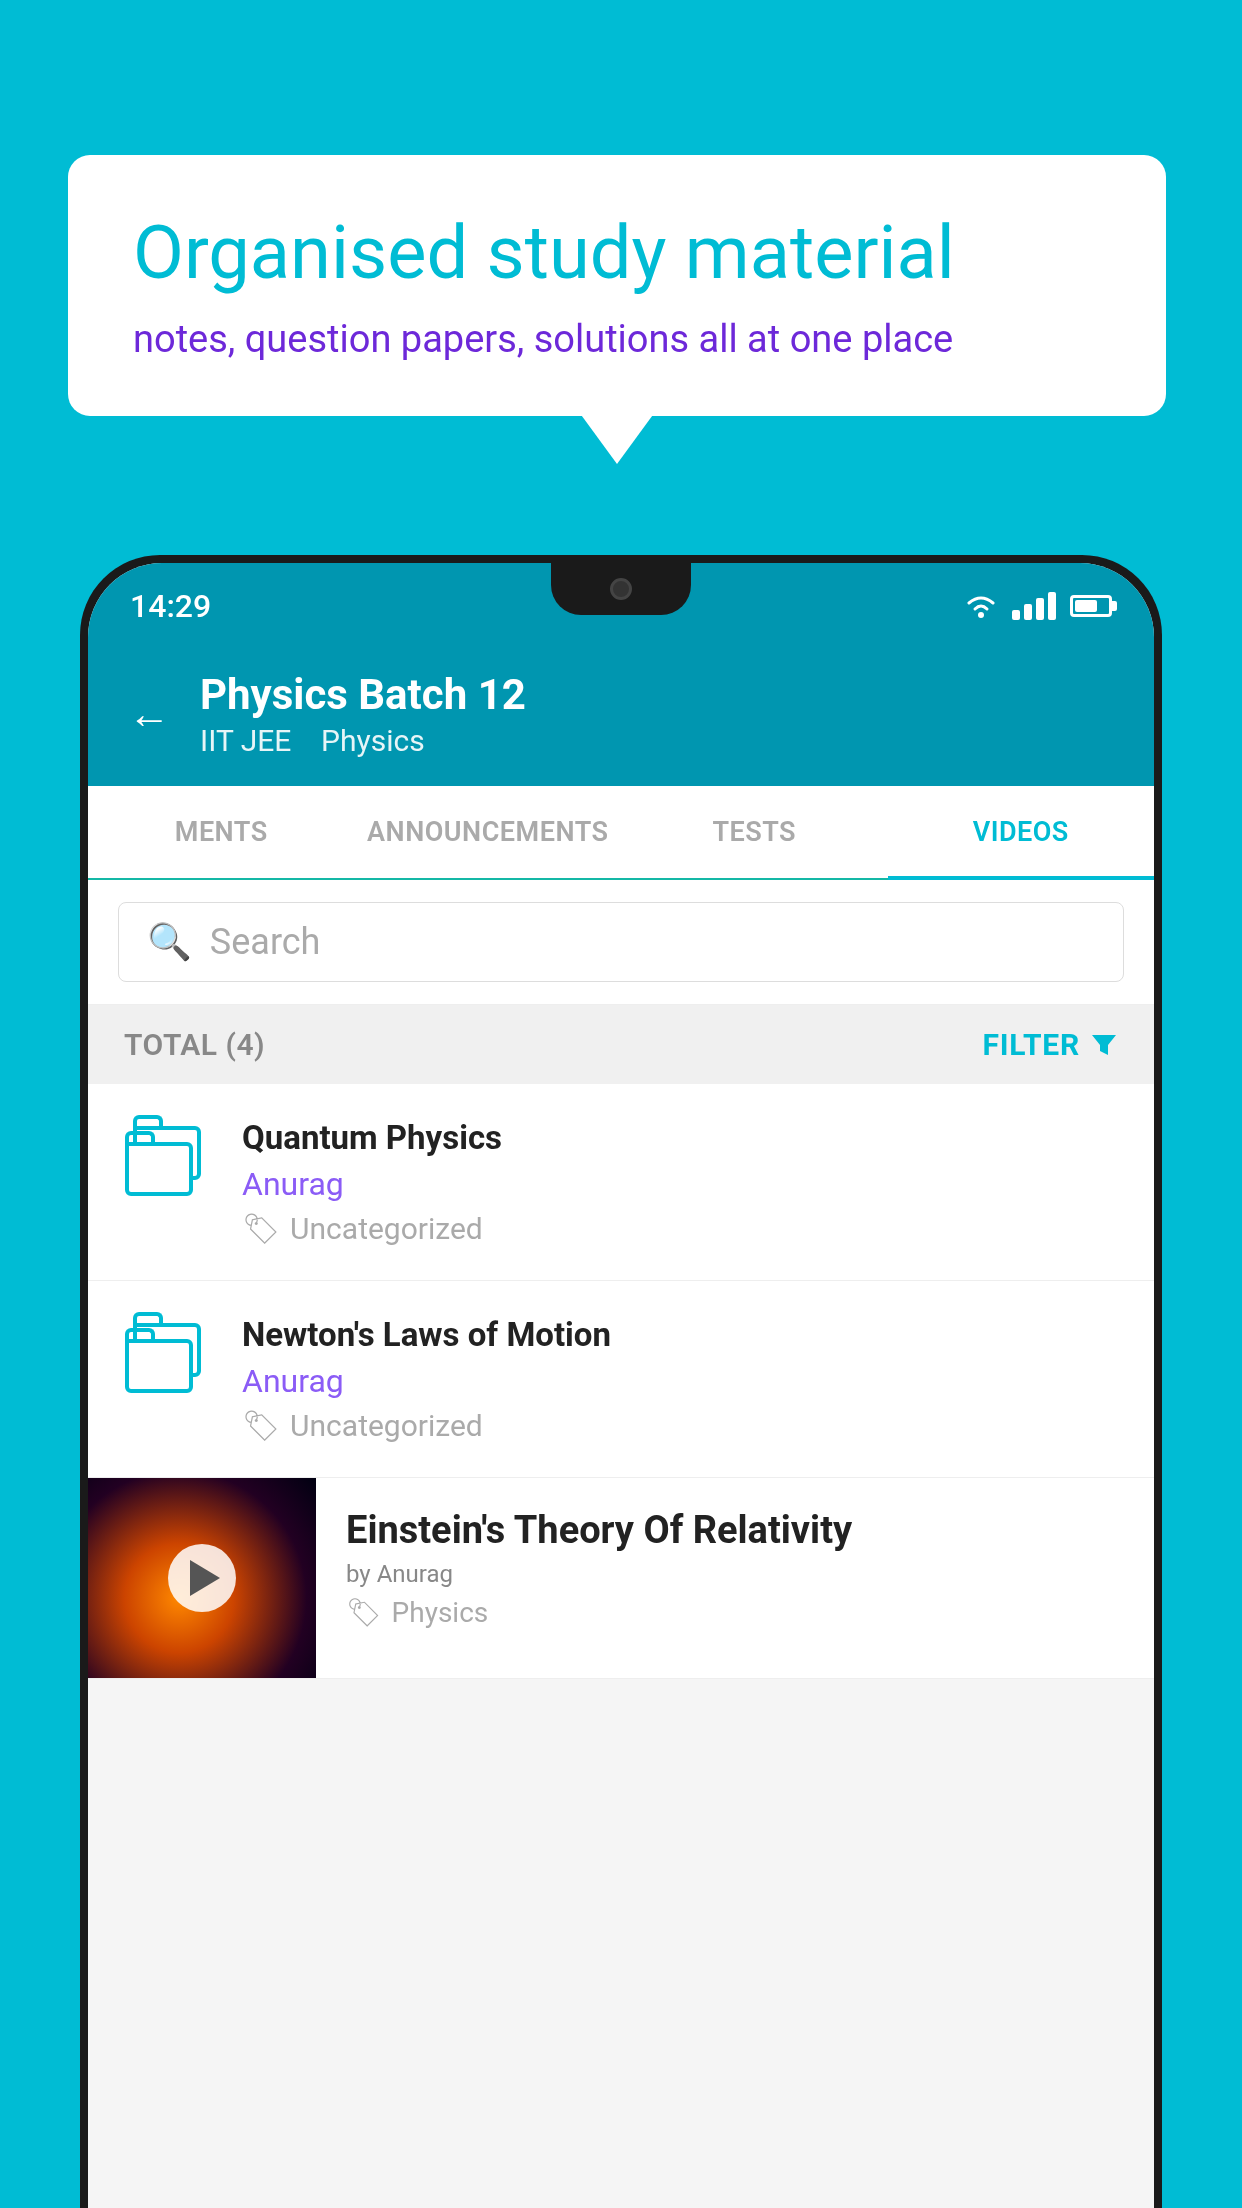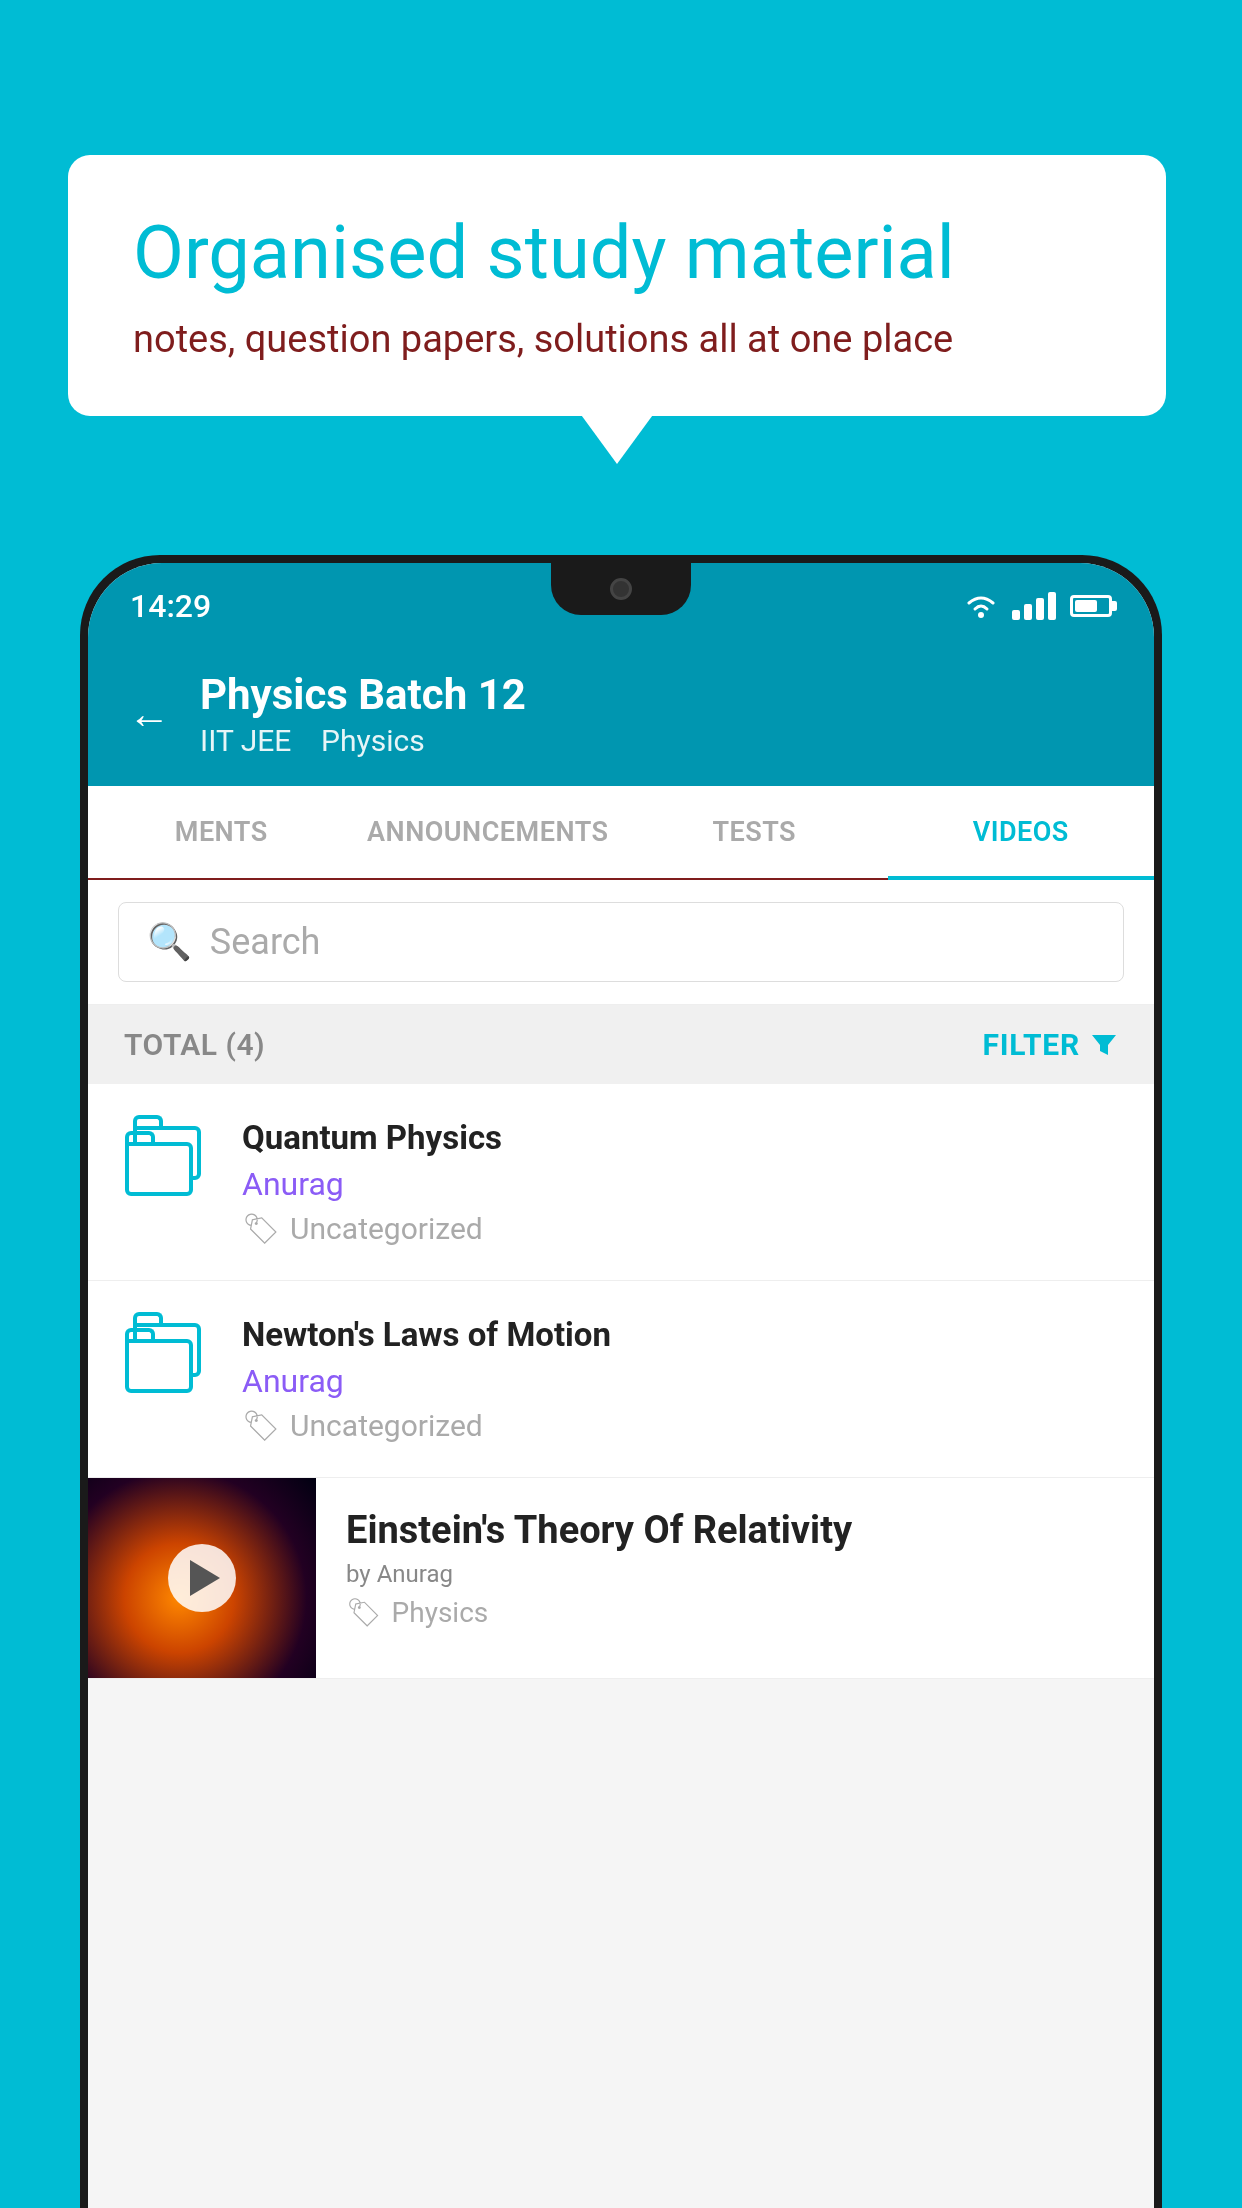--- a/index.html
+++ b/index.html
@@ -44,21 +44,21 @@
     .speech-bubble-title {
       font-size: 74px;
       font-weight: 400;
       color: #00bcd4;
       line-height: 1.15;
       margin-bottom: 22px;
     }
 
     .speech-bubble-subtitle {
       font-size: 38px;
-      color: #7f1d1d;
+      color: #6d28d9;
       font-weight: 400;
     }
 
     
     .phone-frame {
       position: absolute;
       top: 555px;
       left: 80px;
       right: 80px;
       bottom: 0;
@@ -196,21 +196,21 @@
     .app-header-subtitle {
       color: rgba(255,255,255,0.9);
       font-size: 30px;
       margin-top: 4px;
     }
 
     
     .tabs-bar {
       background: white;
       display: flex;
-      border-bottom: 2px solid #7f1d1d;
+      border-bottom: 2px solid #14b8a6;
     }
 
     .tab-item {
       flex: 1;
       text-align: center;
       padding: 30px 8px;
       font-size: 27px;
       font-weight: 600;
       color: #aaa;
       letter-spacing: 0.5px;

